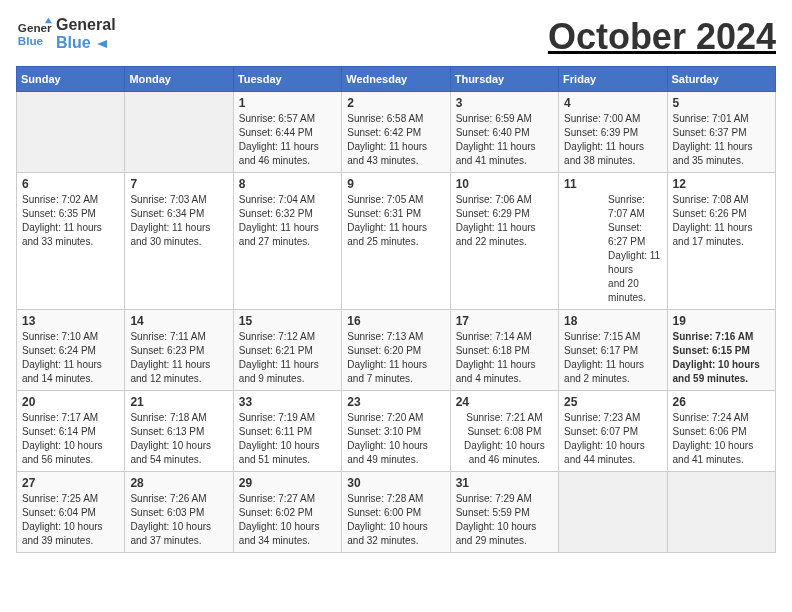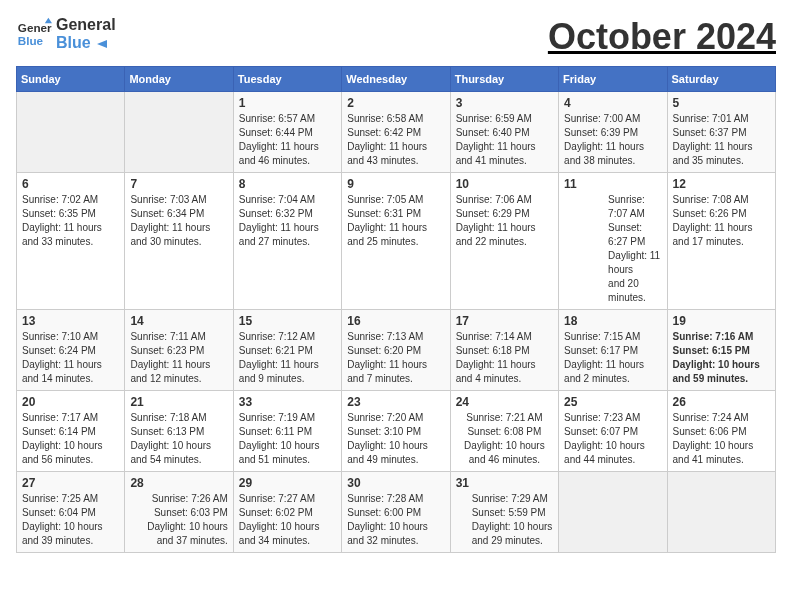--- a/index.html
+++ b/index.html
@@ -312,42 +312,42 @@
       <tr>
         <td>
           <span class="day-num">27</span>
           <div class="day-info" style="white-space: pre-line;">Sunrise: 7:25 AM
 Sunset: 6:04 PM
 Daylight: 10 hours
 and 39 minutes.</div>
         </td>
         <td>
           <span class="day-num">28</span>
-          <div class="day-info" style="white-space: pre-line; text-align: right;">Sunrise: 7:26 AM
+          <div class="day-info" style="white-space: pre-line;">Sunrise: 7:26 AM
 Sunset: 6:03 PM
 Daylight: 10 hours
 and 37 minutes.</div>
         </td>
         <td>
           <span class="day-num">29</span>
           <div class="day-info" style="white-space: pre-line;">Sunrise: 7:27 AM
 Sunset: 6:02 PM
 Daylight: 10 hours
 and 34 minutes.</div>
         </td>
         <td>
           <span class="day-num">30</span>
           <div class="day-info" style="white-space: pre-line;">Sunrise: 7:28 AM
 Sunset: 6:00 PM
 Daylight: 10 hours
 and 32 minutes.</div>
         </td>
         <td>
           <span class="day-num">31</span>
-          <div class="day-info" style="white-space: pre-line; margin-left: 16px;">Sunrise: 7:29 AM
+          <div class="day-info" style="white-space: pre-line;">Sunrise: 7:29 AM
 Sunset: 5:59 PM
 Daylight: 10 hours
 and 29 minutes.</div>
         </td>
         <td class="empty-cell"></td>
         <td class="empty-cell"></td>
       </tr>
     </tbody>
 </table>
 

